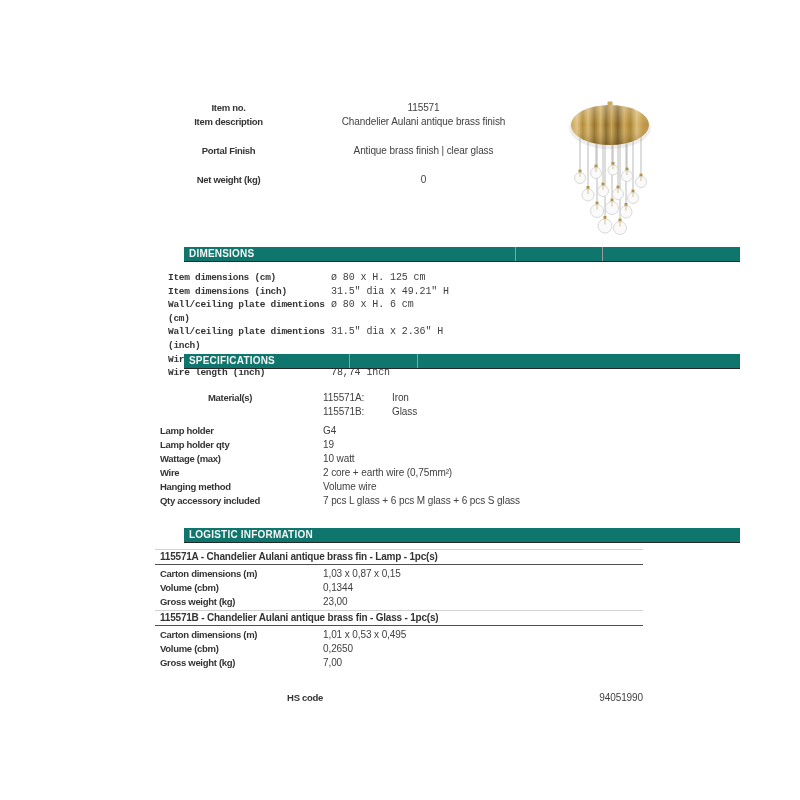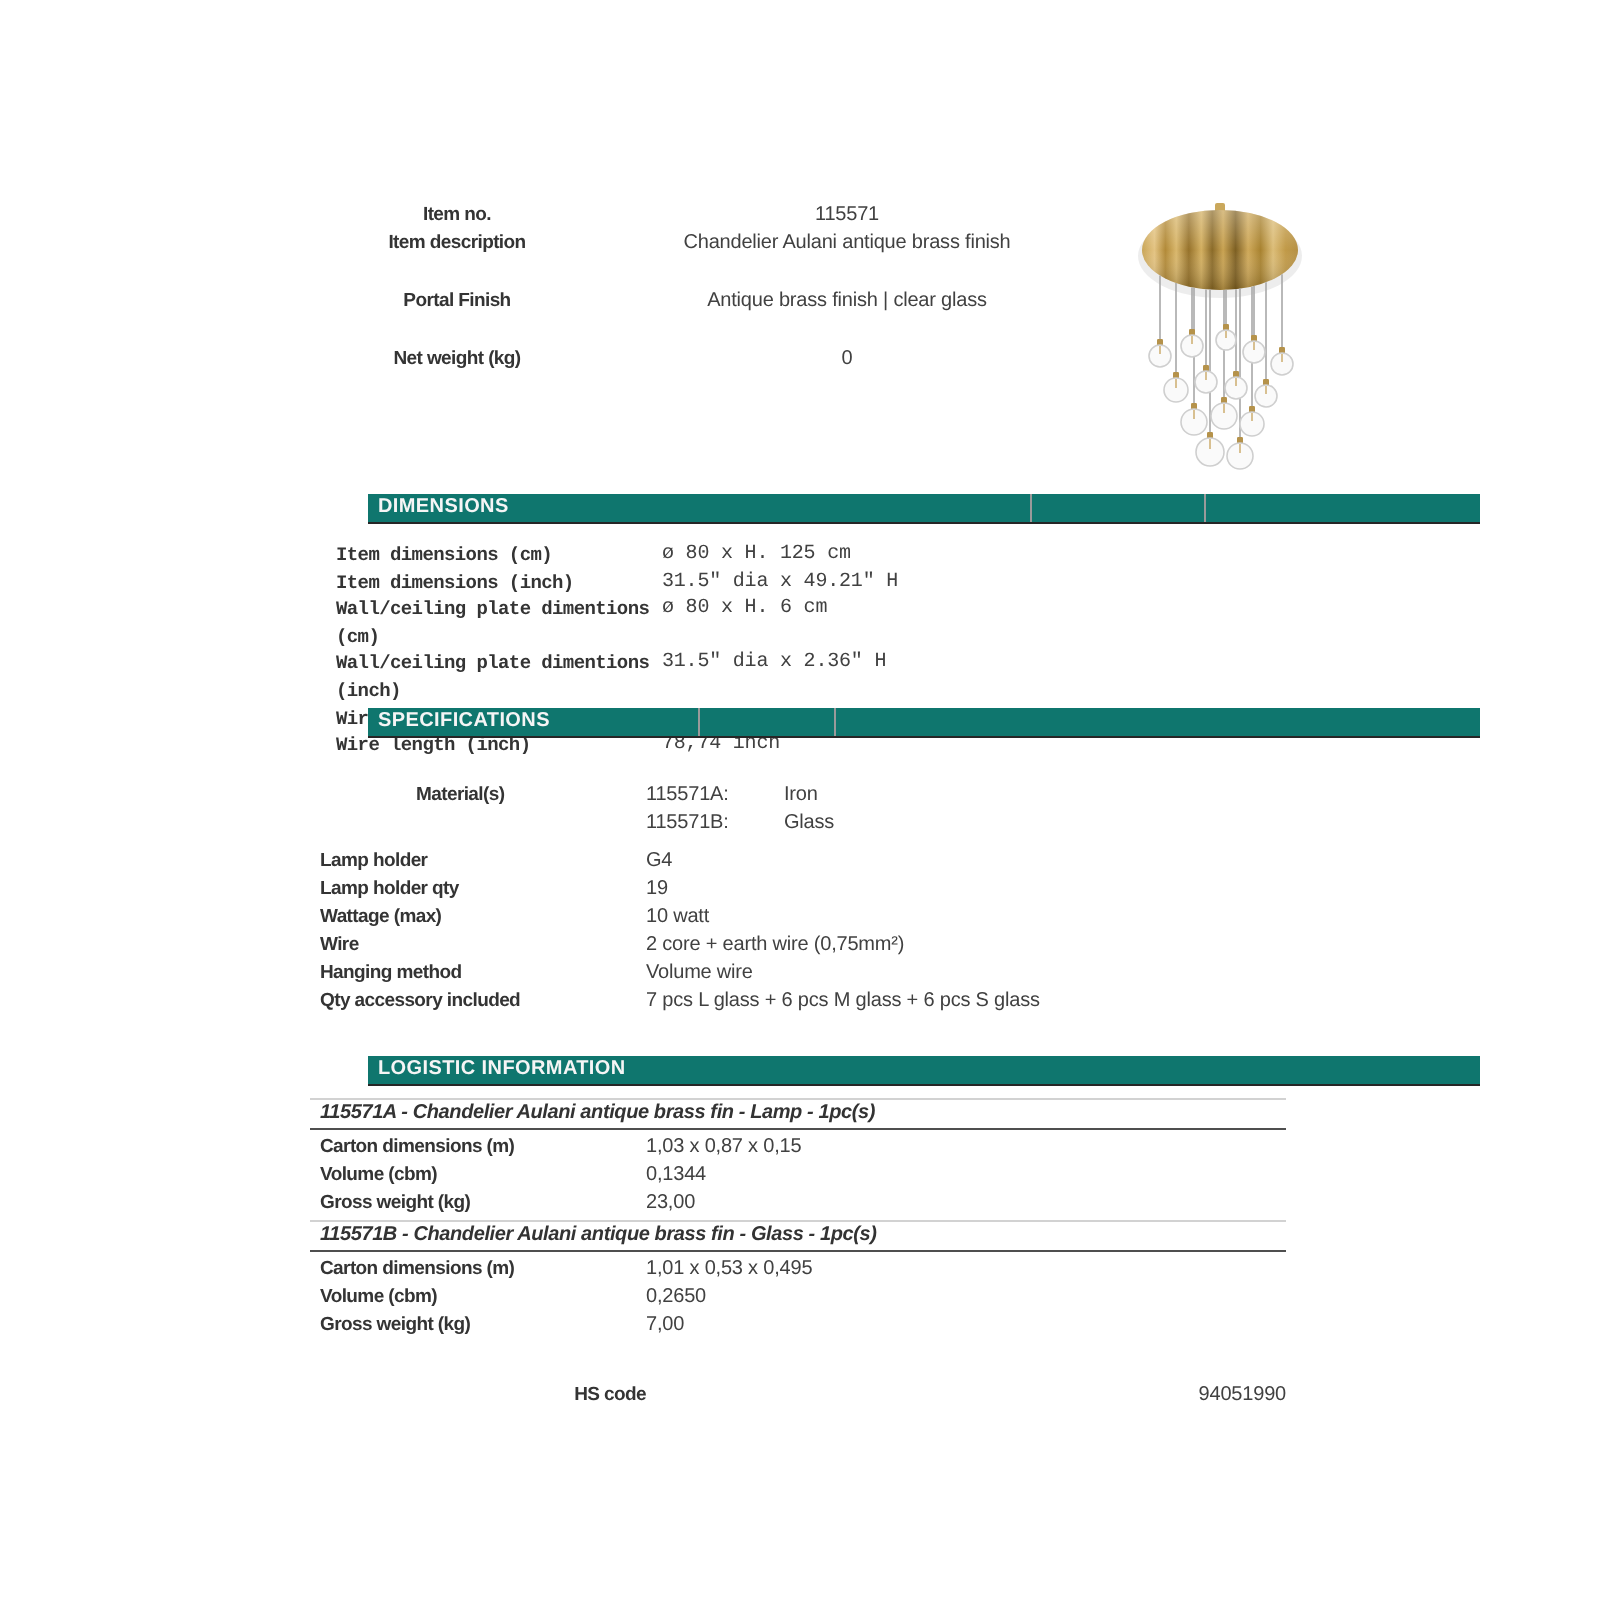--- a/index.html
+++ b/index.html
@@ -37,21 +37,21 @@
   .specs .kv { line-height:14px; }
   .mat-row { display:grid; grid-template-columns:163px 69px 1fr; line-height:14px; }
   .mat-row .lbl { font-weight:bold; font-size:9.5px; letter-spacing:-0.3px; color:#343434;margin-left:48px; }
   .mat-row .code, .mat-row .val { font-size:10px; letter-spacing:-0.1px; color:#414141; }
   .gap5 { height:5px; }
 
   
   .logi { position:absolute; left:155px; top:549px; width:488px; }
   .logi-heading { font-size:10px; font-weight:bold; letter-spacing:-0.2px; color:#333;
          line-height:14px; padding-left:5px;
-         border-top:1px solid #d2d2d2; border-bottom:1.5px solid #4f4f4f;font-style:italic; }
+         border-top:1px solid #d2d2d2; border-bottom:1.5px solid #4f4f4f; }
   .logi-rows { padding:2px 0 2px 5px; }
   .logi-rows .kv { line-height:13.8px; }
   .logi .hs { padding-left:5px; margin-top:19px; }
   .logi .hs .kv { line-height:14px;text-align:right; }
 
   
   .photo { position:absolute; left:552px; top:86px; width:120px; height:158px; }
 </style>
 </head>
 <body>

